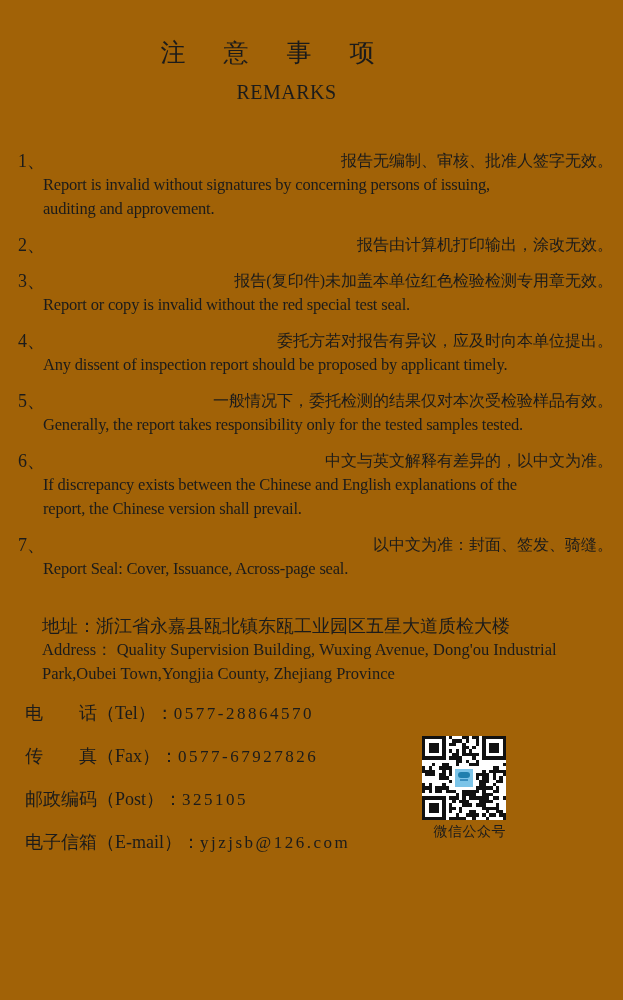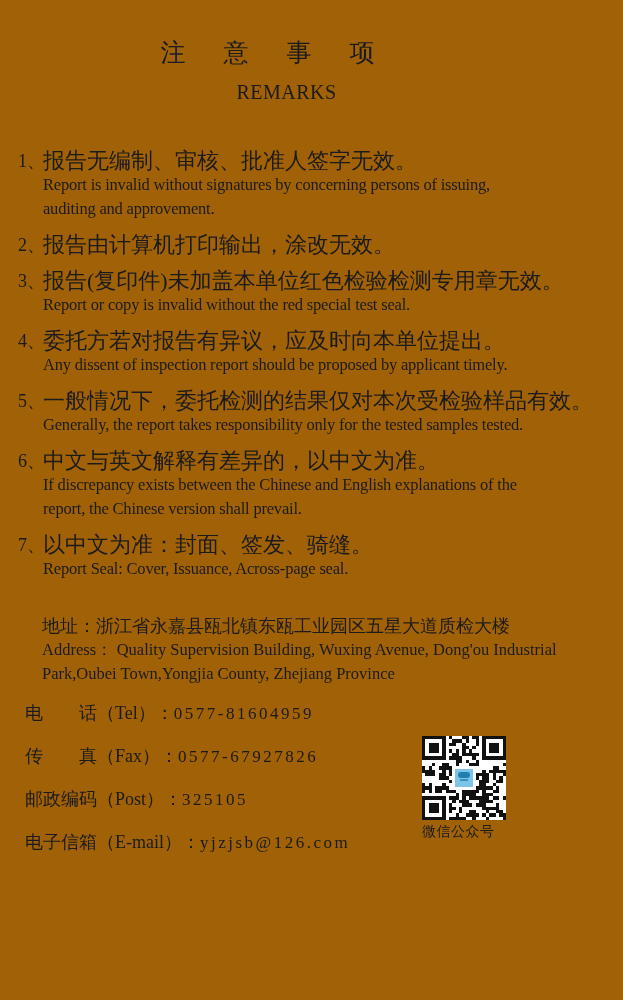--- a/index.html
+++ b/index.html
@@ -10,34 +10,34 @@
   }
   
   .header{padding-top:36px;padding-right:50px;text-align:center;}
   .title-zh{font-size:25px;letter-spacing:38px;white-space:nowrap;}
   .title-en{margin-top:12px;font-size:20px;font-weight:normal;letter-spacing:0.5px;}
   
   .items{margin-top:45px;padding-left:18px;padding-right:10px;}
   .item{display:flex;margin-bottom:12px;}
   .item-num{width:25px;flex:none;font-size:18px;line-height:24px;}
   .item-body{flex:1;min-width:0;}
-  .zh-line{font-size:22px;line-height:24px;white-space:nowrap;}
+  .zh-line{font-size:16px;line-height:24px;white-space:nowrap;text-align:right;}
   .en-line{font-size:16.5px;line-height:24px;letter-spacing:-0.2px;white-space:nowrap;}
   
   .address{margin-top:33px;padding-left:42px;}
   .addr-zh{font-size:18px;line-height:24px;white-space:nowrap;}
   .addr-en{font-size:16.5px;line-height:24px;white-space:nowrap;}
   
   .contacts{margin-top:14px;padding-left:25px;}
   .contact-row{line-height:26px;margin-bottom:16px;font-size:18px;}
   .c-label{display:inline-block;width:72px;text-align:justify;text-align-last:justify;}
   .c-bracket{font-size:18px;}
   .c-value{font-size:17px;letter-spacing:2.5px;}
   
-  .qr-block{position:absolute;left:422px;top:736px;width:84px;text-align:left;font-family:Liberation Mono, monospace;}
+  .qr-block{position:absolute;left:422px;top:736px;width:84px;text-align:right;font-family:Liberation Mono, monospace;}
   .qr-frame{position:relative;width:84px;height:84px;}
   .qr-svg{width:84px;height:84px;display:block;}
   .qr-logo{
     position:absolute;left:31px;top:31px;width:22px;height:22px;
     background:#7cc4e8;border:2px solid #ffffff;box-sizing:border-box;
   }
   .ql-a{height:6px;margin:3px 3px 1px;background:#1f7fae;border-radius:3px;}
   .ql-b{height:2px;margin:1px 5px;background:#3a8fc0;}
   .qr-label{margin-top:3px;font-size:14px;letter-spacing:0.5px;white-space:nowrap;}
 </style>
@@ -113,21 +113,21 @@
   </div>
 
   <div class="address">
     <div class="addr-zh">地址：浙江省永嘉县瓯北镇东瓯工业园区五星大道质检大楼</div>
     <div class="addr-en">Address： Quality Supervision Building, Wuxing Avenue, Dong'ou Industrial</div>
     <div class="addr-en">Park,Oubei Town,Yongjia County, Zhejiang Province</div>
   </div>
 
   <div class="contacts">
     <div class="contact-row">
-      <span class="c-label">电话</span><span class="c-bracket">（Tel）：</span><span class="c-value">0577-81604959</span>
+      <span class="c-label">电话</span><span class="c-bracket">（Tel）：</span><span class="c-value">0577-28864570</span>
     </div>
     <div class="contact-row">
       <span class="c-label">传真</span><span class="c-bracket">（Fax）：</span><span class="c-value">0577-67927826</span>
     </div>
     <div class="contact-row">
       <span class="c-label">邮政编码</span><span class="c-bracket">（Post）：</span><span class="c-value">325105</span>
     </div>
     <div class="contact-row">
       <span class="c-label">电子信箱</span><span class="c-bracket">（E-mail）：</span><span class="c-value">yjzjsb@126.com</span>
     </div>

